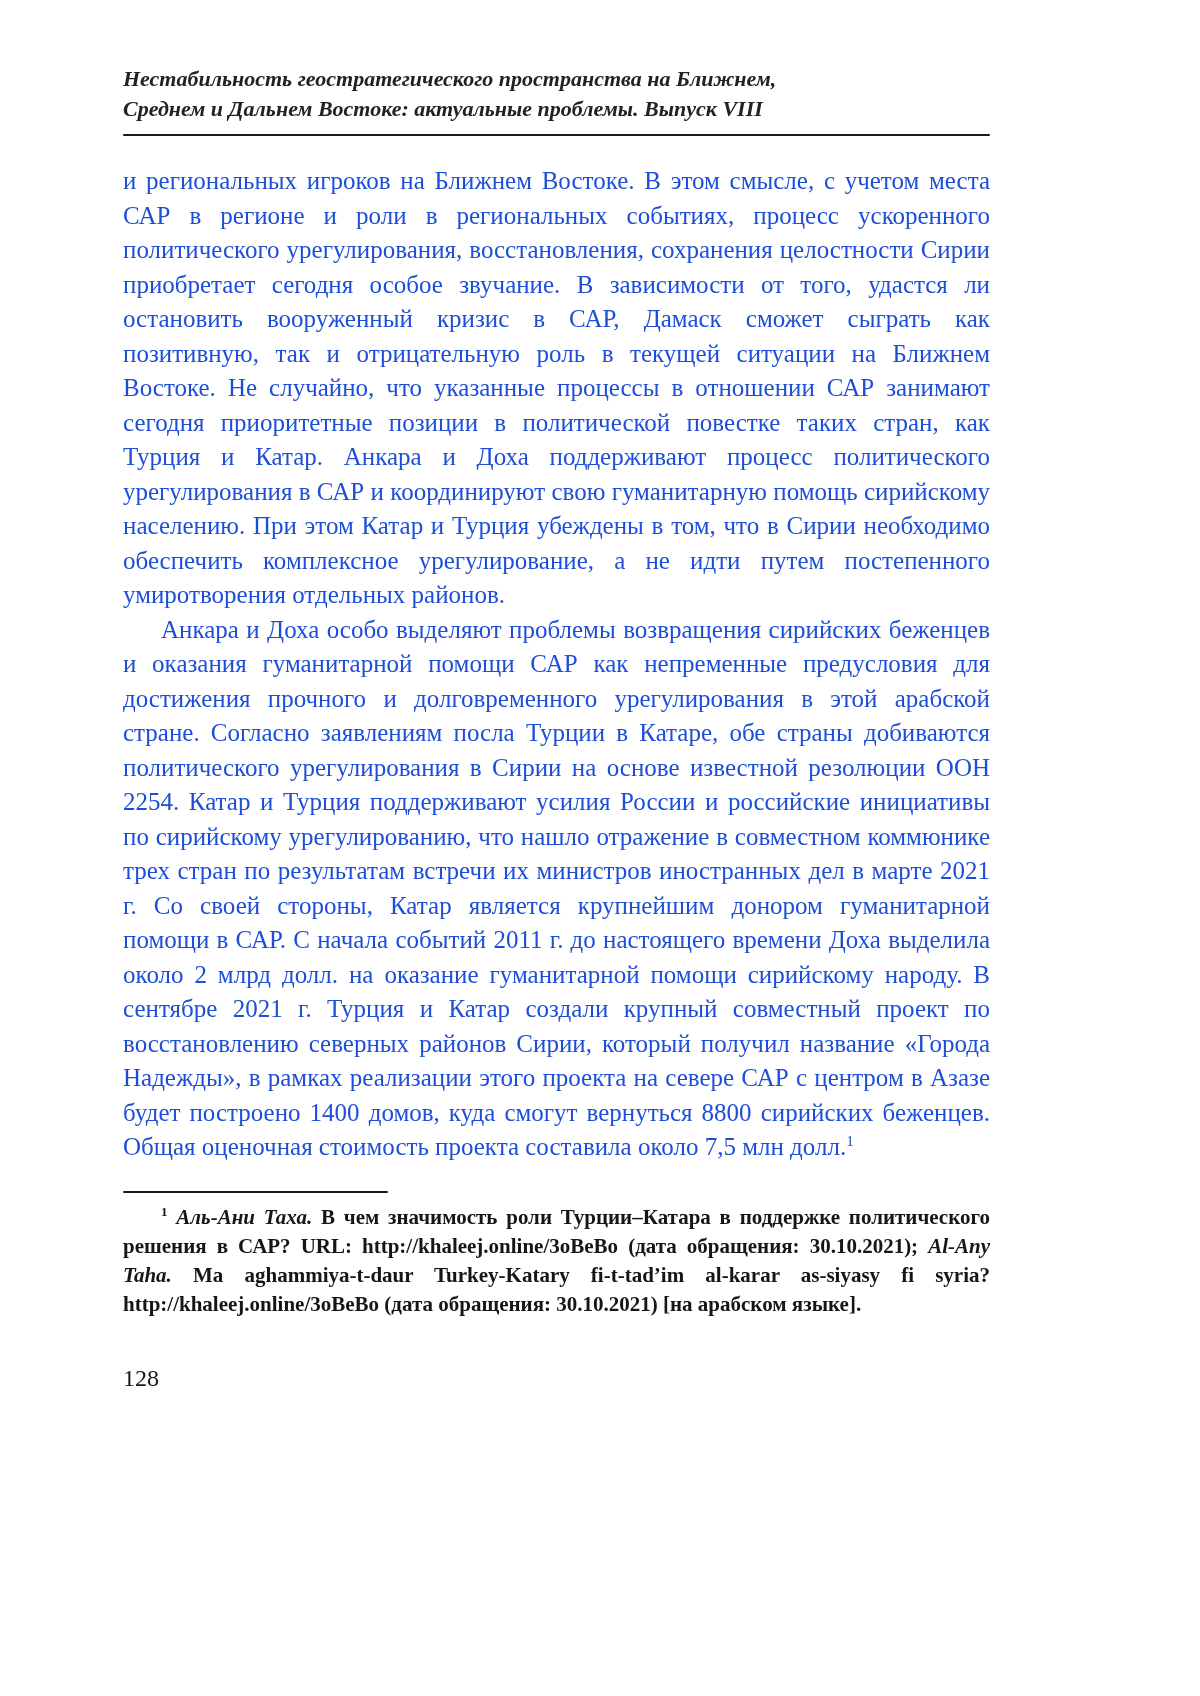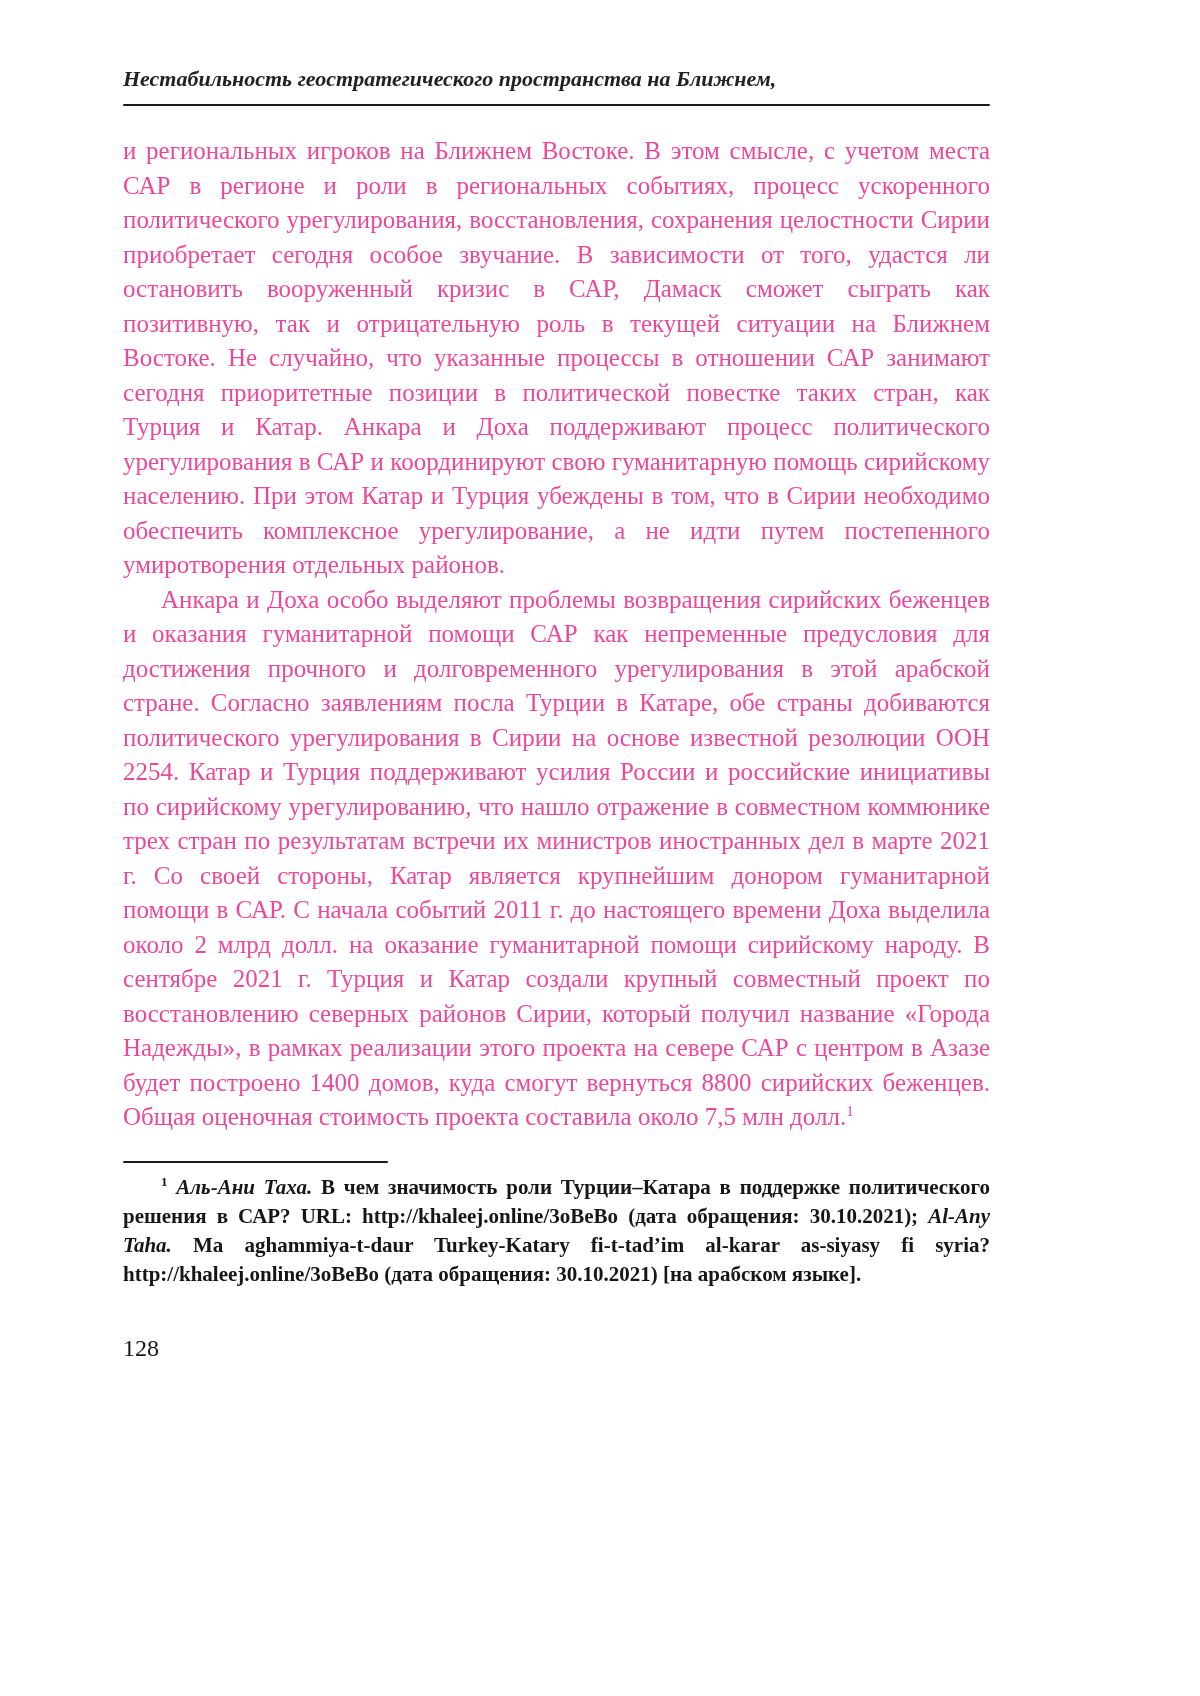--- a/index.html
+++ b/index.html
@@ -32,21 +32,21 @@
     height: 0;
   }
   
   .doc-body {
     margin-top: 28px;
   }
   .para {
     font-size: 25px;
     line-height: 34.5px;
     text-align: justify;
-    color: #ec4899;
+    color: #1d4ed8;
   }
   .para.indent { text-indent: 38px; }
   .fn-ref {
     font-size: 15px;
     line-height: 0;
     vertical-align: 9px;
   }
   
   .doc-footnotes { margin-top: 26px; }
   .footnote-rule {
@@ -75,20 +75,21 @@
     color: #161616;
   }
 </style>
 </head>
 <body>
 
 <div class="page">
 
   <header class="doc-header">
     <div class="header-line">Нестабильность геостратегического пространства на Ближнем,</div>
+    <div class="header-line">Среднем и Дальнем Востоке: актуальные проблемы. Выпуск VIII</div>
     <div class="header-rule"></div>
   </header>
 
   <main class="doc-body">
     <p class="para">и региональных игроков на Ближнем Востоке. В этом смысле, с учетом места САР в регионе и роли в региональных событиях, процесс ускоренного политического урегулирования, восстановления, сохранения целостности Сирии приобретает сегодня особое звучание. В зависимости от того, удастся ли остановить вооруженный кризис в САР, Дамаск сможет сыграть как позитивную, так и отрицательную роль в текущей ситуации на Ближнем Востоке. Не случайно, что указанные процессы в отношении САР занимают сегодня приоритетные позиции в политической повестке таких стран, как Турция и Катар. Анкара и Доха поддерживают процесс политического урегулирования в САР и координируют свою гуманитарную помощь сирийскому населению. При этом Катар и Турция убеждены в том, что в Сирии необходимо обеспечить комплексное урегулирование, а не идти путем постепенного умиротворения отдельных районов.</p>
     <p class="para indent"><span>Анкара и Доха особо выделяют проблемы возвращения сирийских беженцев и оказания гуманитарной помощи САР как непременные предусловия для достижения прочного и долговременного урегулирования в этой арабской стране. Согласно заявлениям посла Турции в Катаре, обе страны добиваются политического урегулирования в Сирии на основе известной резолюции ООН 2254. Катар и Турция поддерживают усилия России и российские инициативы по сирийскому урегулированию, что нашло отражение в совместном коммюнике трех стран по результатам встречи их министров иностранных дел в марте 2021 г. Со своей стороны, Катар является крупнейшим донором гуманитарной помощи в САР. С начала событий 2011 г. до настоящего времени Доха выделила около 2 млрд долл. на оказание гуманитарной помощи сирийскому народу. В сентябре 2021 г. Турция и Катар создали крупный совместный проект по восстановлению северных районов Сирии, который получил название «Города Надежды», в рамках реализации этого проекта на севере САР с центром в Азазе будет построено 1400 домов, куда смогут вернуться 8800 сирийских беженцев. Общая оценочная стоимость проекта составила около 7,5 млн долл.</span><sup class="fn-ref">1</sup></p>
   </main>
 
   <footer class="doc-footnotes">
     <div class="footnote-rule"></div>

